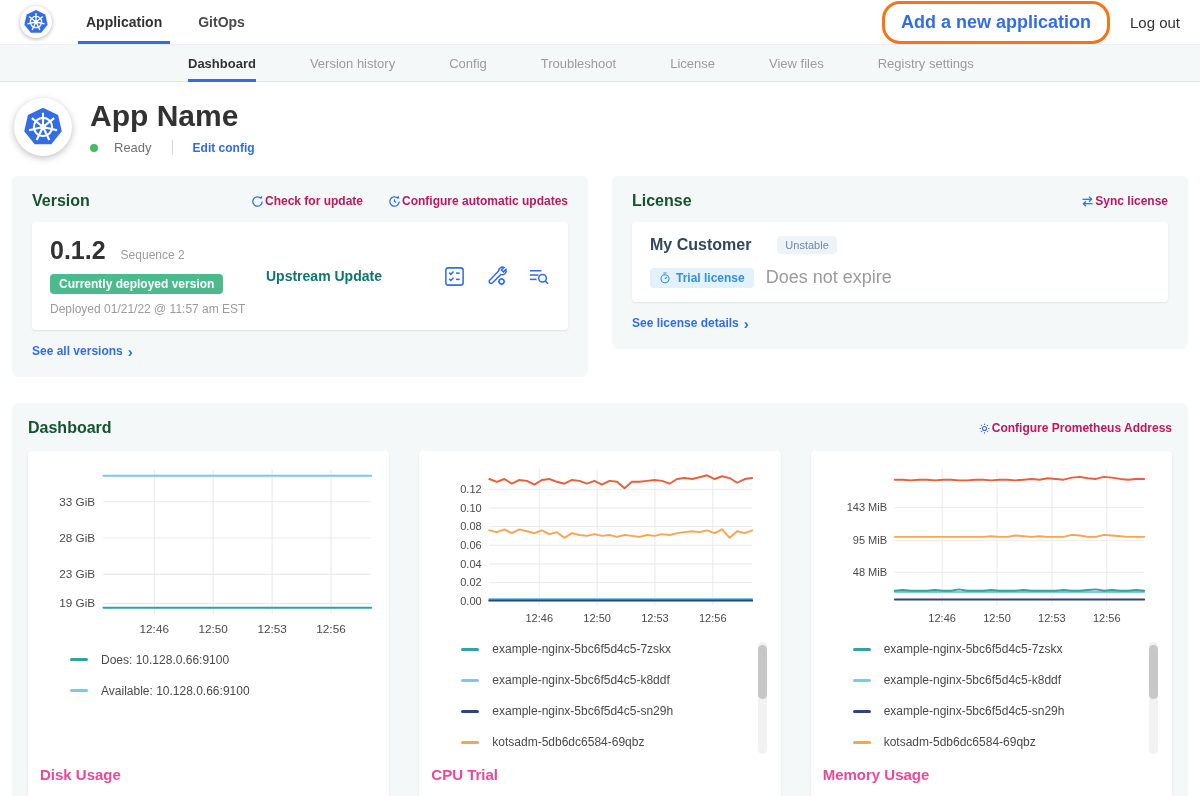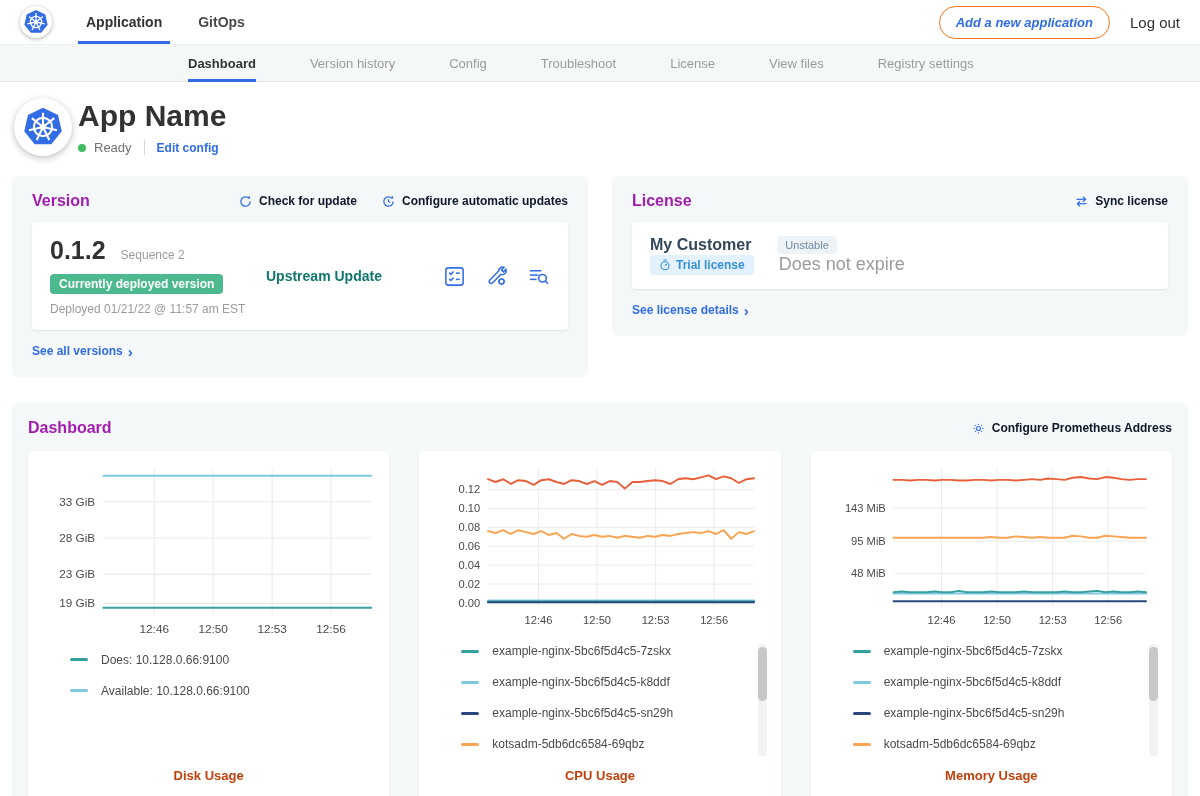--- a/index.html
+++ b/index.html
@@ -12,82 +12,82 @@
   
   .topbar { height:44px; display:flex; align-items:center; padding:0 20px; background:#fff; }
   .logo-badge { width:32px; height:32px; border-radius:50%; background:#fff;
     box-shadow:0 1px 4px rgba(0,0,0,.3); display:flex; align-items:center; justify-content:center; flex:none; }
   .top-tabs { display:flex; height:44px; margin-left:32px; }
   .top-tab { display:flex; align-items:center; padding:0 2px; margin-right:32px;
     font-size:14px; font-weight:bold; color:#4a4a4a; position:relative; cursor:pointer; }
   .top-tab.active { color:#323232; }
   .top-tab.active::after { content:""; position:absolute; left:-6px; right:-6px; bottom:0; height:3px; background:#326de6; }
   .topbar-right { margin-left:auto; display:flex; align-items:center; gap:20px; }
-  .add-app-btn { border:1px solid #f97316; color:#326de6; font-weight:bold; font-size:13px;
-    padding:8px 16px; border-radius:18px; background:#fff; cursor:pointer; font-family:inherit;font-style:italic; }
+  .add-app-btn { border:3px solid #f97316; color:#326de6; font-weight:bold; font-size:18px;
+    padding:8px 16px; border-radius:18px; background:#fff; cursor:pointer; font-family:inherit; }
   .logout { font-size:15px; color:#323232; cursor:pointer; }
   
   .subnav { height:38px; background:#f5f8f9; border-top:1px solid #edf0f2; border-bottom:1px solid #e2e6e8;
     display:flex; align-items:stretch; padding-left:188px; }
   .subnav-item { display:flex; align-items:center; font-size:13px; color:#9b9b9b;
     margin-right:54px; position:relative; cursor:pointer; white-space:nowrap; }
   .subnav-item.active { color:#323232; font-weight:bold; }
   .subnav-item.active::after { content:""; position:absolute; left:0; right:0; bottom:-1px; height:3px; background:#326de6; }
   
   .app-header { display:flex; align-items:center; padding:16px 14px 20px; }
   .app-logo { width:58px; height:58px; border-radius:50%; background:#fff;
     box-shadow:0 2px 7px rgba(0,0,0,.25); display:flex; align-items:center; justify-content:center; flex:none; }
-  .app-title-block { margin-left:6px; }
+  .app-title-block { margin-left:18px; }
   .app-name { font-size:30px; font-weight:bold; color:#323232; line-height:1.1; }
-  .app-status-row { display:flex; align-items:center; margin-top:8px; gap:8px; }
+  .app-status-row { display:flex; align-items:center; margin-top:8px; gap:16px; }
   .status-dot { width:8px; height:8px; border-radius:50%; background:#44bb66; flex:none; }
   .status-text { font-size:13px; color:#717171; }
   .vert-div { width:1px; height:15px; background:#d5d8da; margin:0 4px; }
   .blue-link { color:#326de6; font-weight:bold; font-size:12px; cursor:pointer; text-decoration:none; }
   
   .cards-row { display:flex; gap:24px; padding:0 12px; align-items:flex-start; }
   .panel { background:#f5f8f9; border-radius:6px; padding:16px 20px 18px; flex:1; }
   .panel-head { display:flex; align-items:center; }
-  .panel-title { font-size:16px; font-weight:bold; color:#a21caf; }
+  .panel-title { font-size:16px; font-weight:bold; color:#14532d; }
   .panel-links { margin-left:auto; display:flex; gap:24px; align-items:center; }
-  .icon-link { display:flex; align-items:center; gap:6px; color:#0f172a; font-weight:bold; font-size:12px; cursor:pointer; }
+  .icon-link { display:flex; align-items:center; color:#be185d; font-weight:bold; font-size:12px; cursor:pointer; }
   .icon-link svg { flex:none; }
   .inner-card { background:#fff; border-radius:4px; box-shadow:0 1px 2px rgba(50,50,50,.1); margin-top:12px; padding:14px 18px; }
   .version-inner { display:flex; align-items:center; }
   .version-left { min-width:212px; }
   .version-row { display:flex; align-items:baseline; gap:15px; }
   .version-number { font-size:25px; font-weight:bold; color:#323232; }
   .sequence { font-size:12px; color:#9b9b9b; }
   .deployed-badge { display:inline-block; margin-top:9px; background:#4cba8d; color:#fff;
     font-size:12px; font-weight:bold; padding:3px 9px; border-radius:4px; }
   .deployed-at { margin-top:8px; font-size:12px; color:#9b9b9b; }
   .upstream { flex:1; font-size:14px; font-weight:bold; color:#0f766e; padding-left:4px; }
   .version-icons { display:flex; gap:19px; margin-left:auto; align-items:center; }
   .v-icon { width:23px; height:23px; cursor:pointer; }
   .see-link { margin-top:14px; display:inline-flex; align-items:flex-start; gap:5px; }
   .chev { font-size:15px; line-height:1; font-weight:bold; color:#326de6; }
   .license-row1 { display:flex; align-items:center; gap:26px; }
   .customer { font-size:16px; font-weight:bold; color:#32475c; }
   .channel-badge { background:#eef3f8; color:#6e8aa5; font-size:11px; padding:3px 8px; border-radius:4px; }
-  .license-row2 { display:flex; align-items:center; gap:25px; }
+  .license-row2 { margin-top:13px; display:flex; align-items:center; gap:12px; }
   .trial-badge { background:#e3f1fc; color:#3790d8; font-weight:bold; font-size:12px;
     padding:3px 9px; border-radius:4px; display:inline-flex; gap:5px; align-items:center; }
   .expiry { font-size:18px; color:#9b9b9b; }
   
   .monitoring { margin:26px 12px 0; background:#f5f8f9; border-radius:6px; padding:16px 16px 10px; }
   .charts-row { display:flex; gap:30px; margin-top:14px; padding-bottom:10px; }
   .chart-card { flex:1; background:#fff; border-radius:4px; box-shadow:0 1px 2px rgba(50,50,50,.1);
     padding:12px 12px 18px; height:350px; display:flex; flex-direction:column; }
   .chart-card svg.plot { width:100%; height:auto; display:block; }
   .legend { margin-top:12px; position:relative; padding:2px 24px 0 30px; flex:1; }
   .legend-item { display:flex; align-items:center; gap:13px; margin-bottom:17px; font-size:12px; color:#4a4a4a; }
   .legend-dash { width:18px; height:3px; border-radius:2px; flex:none; }
   .legend-scroll { position:absolute; right:2px; top:2px; width:9px; height:112px; background:#f2f2f2; border-radius:5px; }
   .legend-thumb { position:absolute; top:3px; left:0; width:9px; height:54px; background:#c7c7c7; border-radius:5px; cursor:pointer; }
-  .chart-title { text-align:center; font-weight:bold; font-size:13px; color:#c2410c; margin-top:auto; }
+  .chart-title { text-align:left; font-weight:bold; font-size:15px; color:#ec4899; margin-top:auto; }
 </style>
 </head>
 <body>
 
 <div class="topbar">
   <div class="logo-badge">
     <svg width="26" height="26" viewBox="0 0 24 24">
       <polygon points="12,1 3.4,5.13 1.28,14.45 7.23,21.91 16.77,21.91 22.72,14.45 20.6,5.13" fill="#326de6"></polygon>
       <circle cx="12" cy="12" r="5.2" stroke="#fff" stroke-width="1.2" fill="none"></circle>
       <path d="M12 12L12 3.8 M12 12L5.6 6.9 M12 12L4 13.8 M12 12L8.4 19.4 M12 12L15.6 19.4 M12 12L20 13.8 M12 12L18.4 6.9" stroke="#fff" stroke-width="1.2"></path>
@@ -325,21 +325,21 @@
             <span>example-nginx-5bc6f5d4c5-sn29h</span>
           </div>
           <div class="legend-item">
             <span class="legend-dash" style="background: rgb(249, 164, 82);"></span>
             <span>kotsadm-5db6dc6584-69qbz</span>
           </div>
           <div class="legend-scroll">
             <div class="legend-thumb"></div>
           </div>
         </div>
-        <div class="chart-title">CPU Usage</div>
+        <div class="chart-title">CPU Trial</div>
       </div>
       <div class="chart-card">
         <svg viewBox="0 0 330 172" class="plot">
           <line x1="64" y1="113.92" x2="324" y2="113.92" stroke="#e9e9e9" stroke-width="1"></line>
           <text x="56" y="117.92" text-anchor="end" font-size="11.5" fill="#4a4a4a">48 MiB</text>
           <line x1="64" y1="80.55" x2="324" y2="80.55" stroke="#e9e9e9" stroke-width="1"></line>
           <text x="56" y="84.55" text-anchor="end" font-size="11.5" fill="#4a4a4a">95 MiB</text>
           <line x1="64" y1="46.47" x2="324" y2="46.47" stroke="#e9e9e9" stroke-width="1"></line>
           <text x="56" y="50.47" text-anchor="end" font-size="11.5" fill="#4a4a4a">143 MiB</text>
           <line x1="113.4" y1="6" x2="113.4" y2="148" stroke="#e9e9e9" stroke-width="1"></line>

